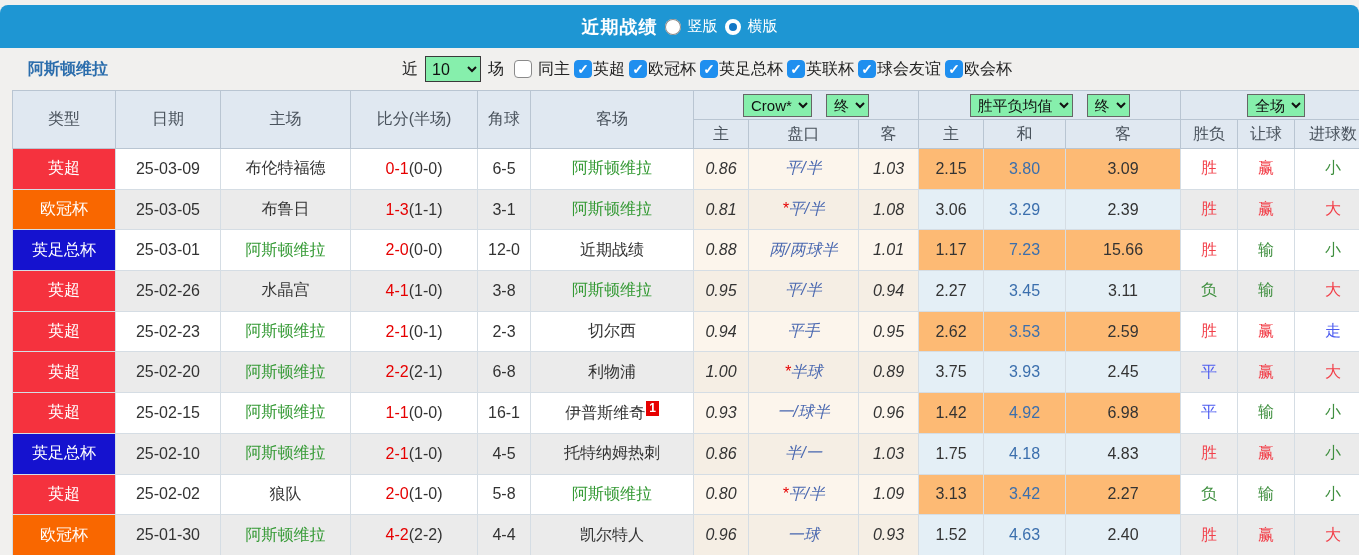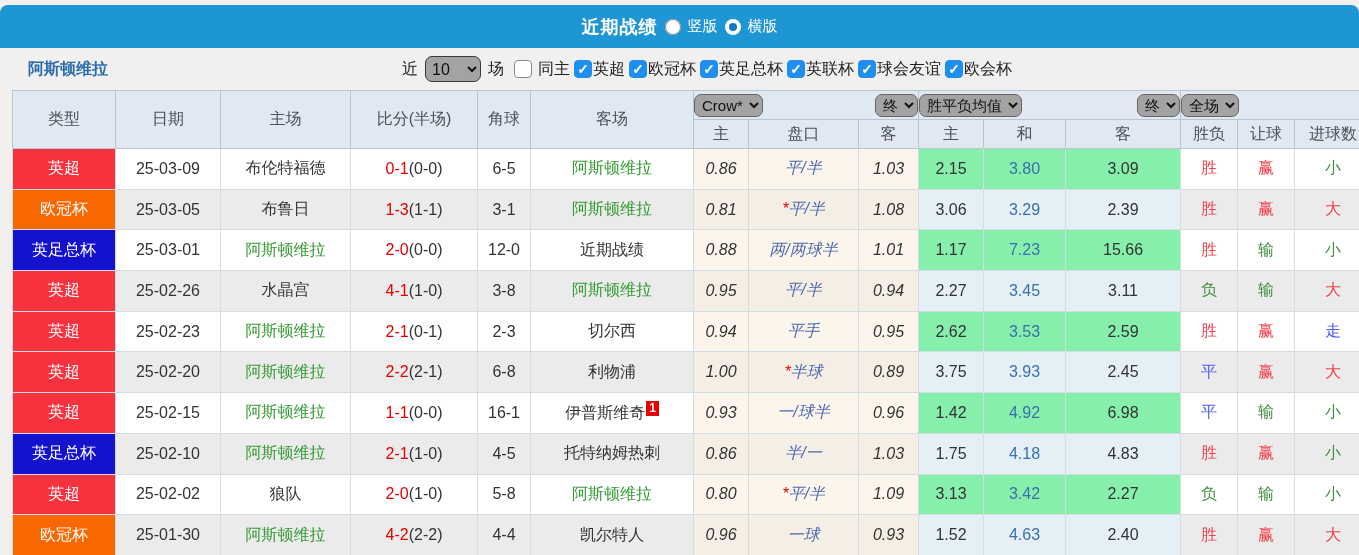--- a/index.html
+++ b/index.html
@@ -23,22 +23,22 @@
   .radio.on  { width: 16px; height: 16px; border: 4px solid #fff; background: #1277c6; }
   .radio-label { font-size: 15px; }
 
   
   .filterbar {
     height: 42px; display: flex; align-items: center;
     font-size: 16px; color: #222; gap: 4px;
   }
   .filterbar .team { color: #2b6dac; font-weight: bold; margin-left: 28px; width: 370px; font-size: 16px; }
   select {
-    font-size: 15px; color: #111; background: #a3a3a3;
-    border: 1.5px solid #3a3a3a; border-radius: 7px; padding: 1px 2px;
+    font-size: 15px; color: #111; background: #86efac;
+    border: 1.5px solid #3a3a3a; border-radius: 0; padding: 1px 2px;
   }
   .count-select { width: 56px; height: 26px; font-size: 16px; margin: 0 3px; }
   input[type="checkbox"] {
     appearance: none; -webkit-appearance: none;
     width: 18px; height: 18px; border-radius: 4px;
     border: 1px solid #8a8a8a; background: #fff;
     display: inline-flex; align-items: center; justify-content: center;
     cursor: pointer; vertical-align: middle;
   }
   input[type="checkbox"]:checked { background: #1f8fef; border-color: #1f8fef; }
@@ -47,28 +47,28 @@
   }
   .lgfilter { display: inline-flex; align-items: center; gap: 1px; cursor: pointer; }
   .samehome { margin-left: 6px; margin-right: 2px; }
 
   
   table { border-collapse: collapse; table-layout: fixed; width: 1359px; background: #fff; margin-left: 12px; }
   thead th {
     background: #e0e8f1; color: #49525c; font-weight: normal;
     font-size: 16px; border: 1px solid #b9c5d2; height: 29px;
   }
-  .ctrl { display: flex; align-items: center; justify-content: space-between; gap: 14px; }
+  .ctrl { display: flex; align-items: center; justify-content: center; gap: 14px; }
   .ctrl select { border: 1px solid #666; font-size: 15px; padding: 1px 3px; }
   td {
     border: 1px solid #d5dde4; text-align: center;
     font-size: 16px; color: #333; height: 40.7px; overflow: hidden;
   }
   td.bg-cream { background: #fcf5ec; font-style: italic; }
-  td.bg-blue  { background: #86efac; }
+  td.bg-blue  { background: #fdba74; }
   tbody tr:nth-child(even) td { background: #ebebeb; }
   tbody tr:nth-child(even) td.bg-cream { background: #f5eee4; }
   tbody tr:nth-child(even) td.bg-blue  { background: #e4eff6; }
   td.lg-epl { background: #f5323e !important; color: #fff; }
   td.lg-ucl { background: #f96700 !important; color: #fff; }
   td.lg-fa  { background: #1512cf !important; color: #fff; }
   .sc   { color: #e60000; }
   .half { color: #333; }
   .tm-villa { color: #339933; }
   .tm-plain { color: #333; }

